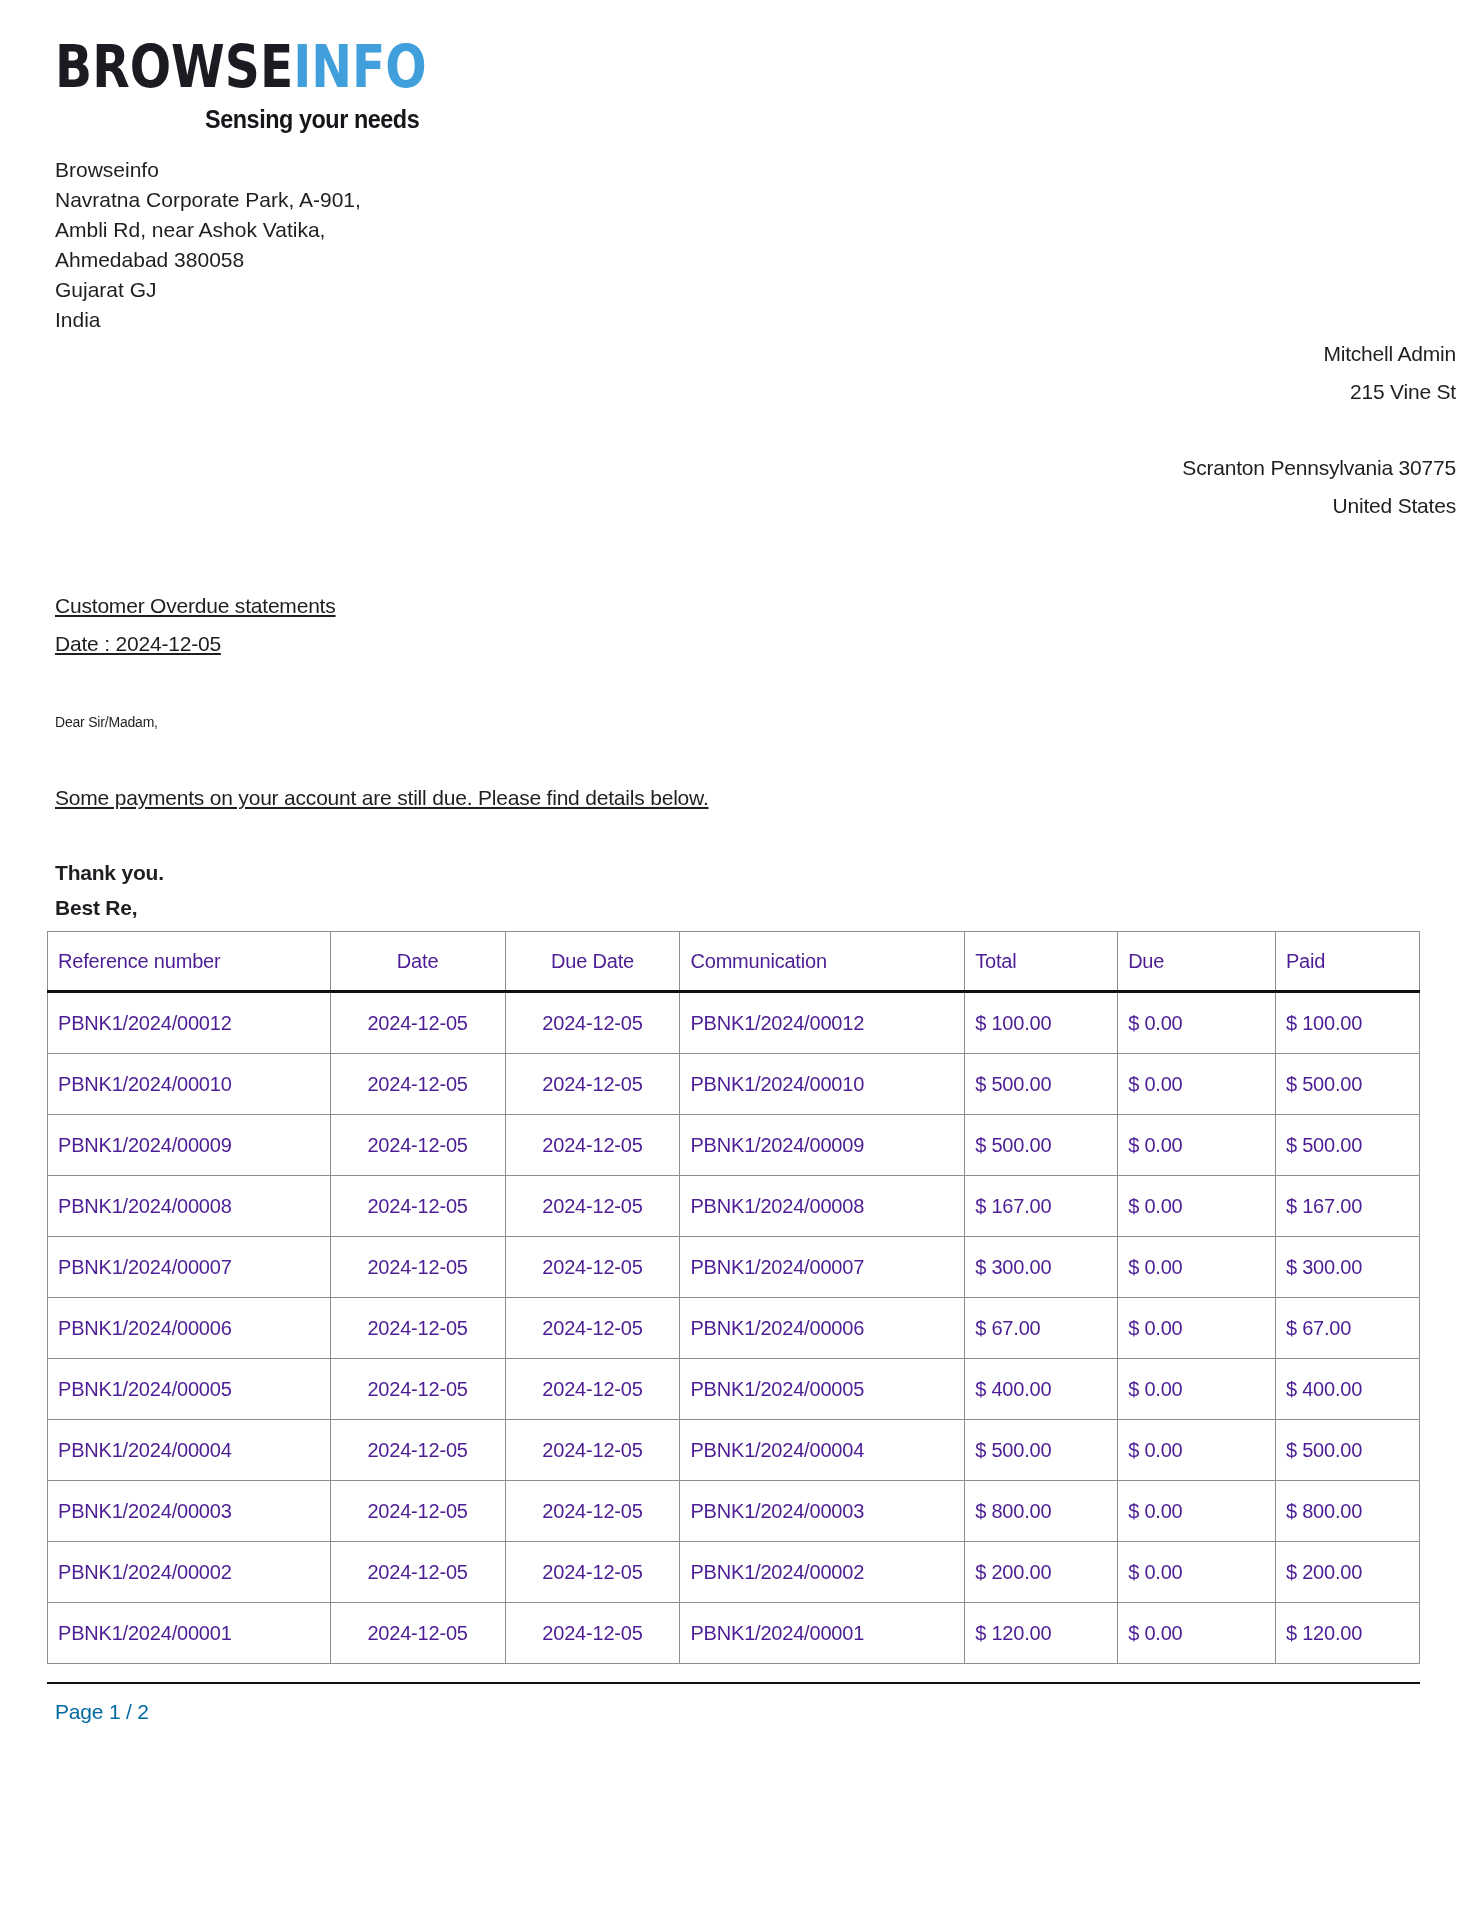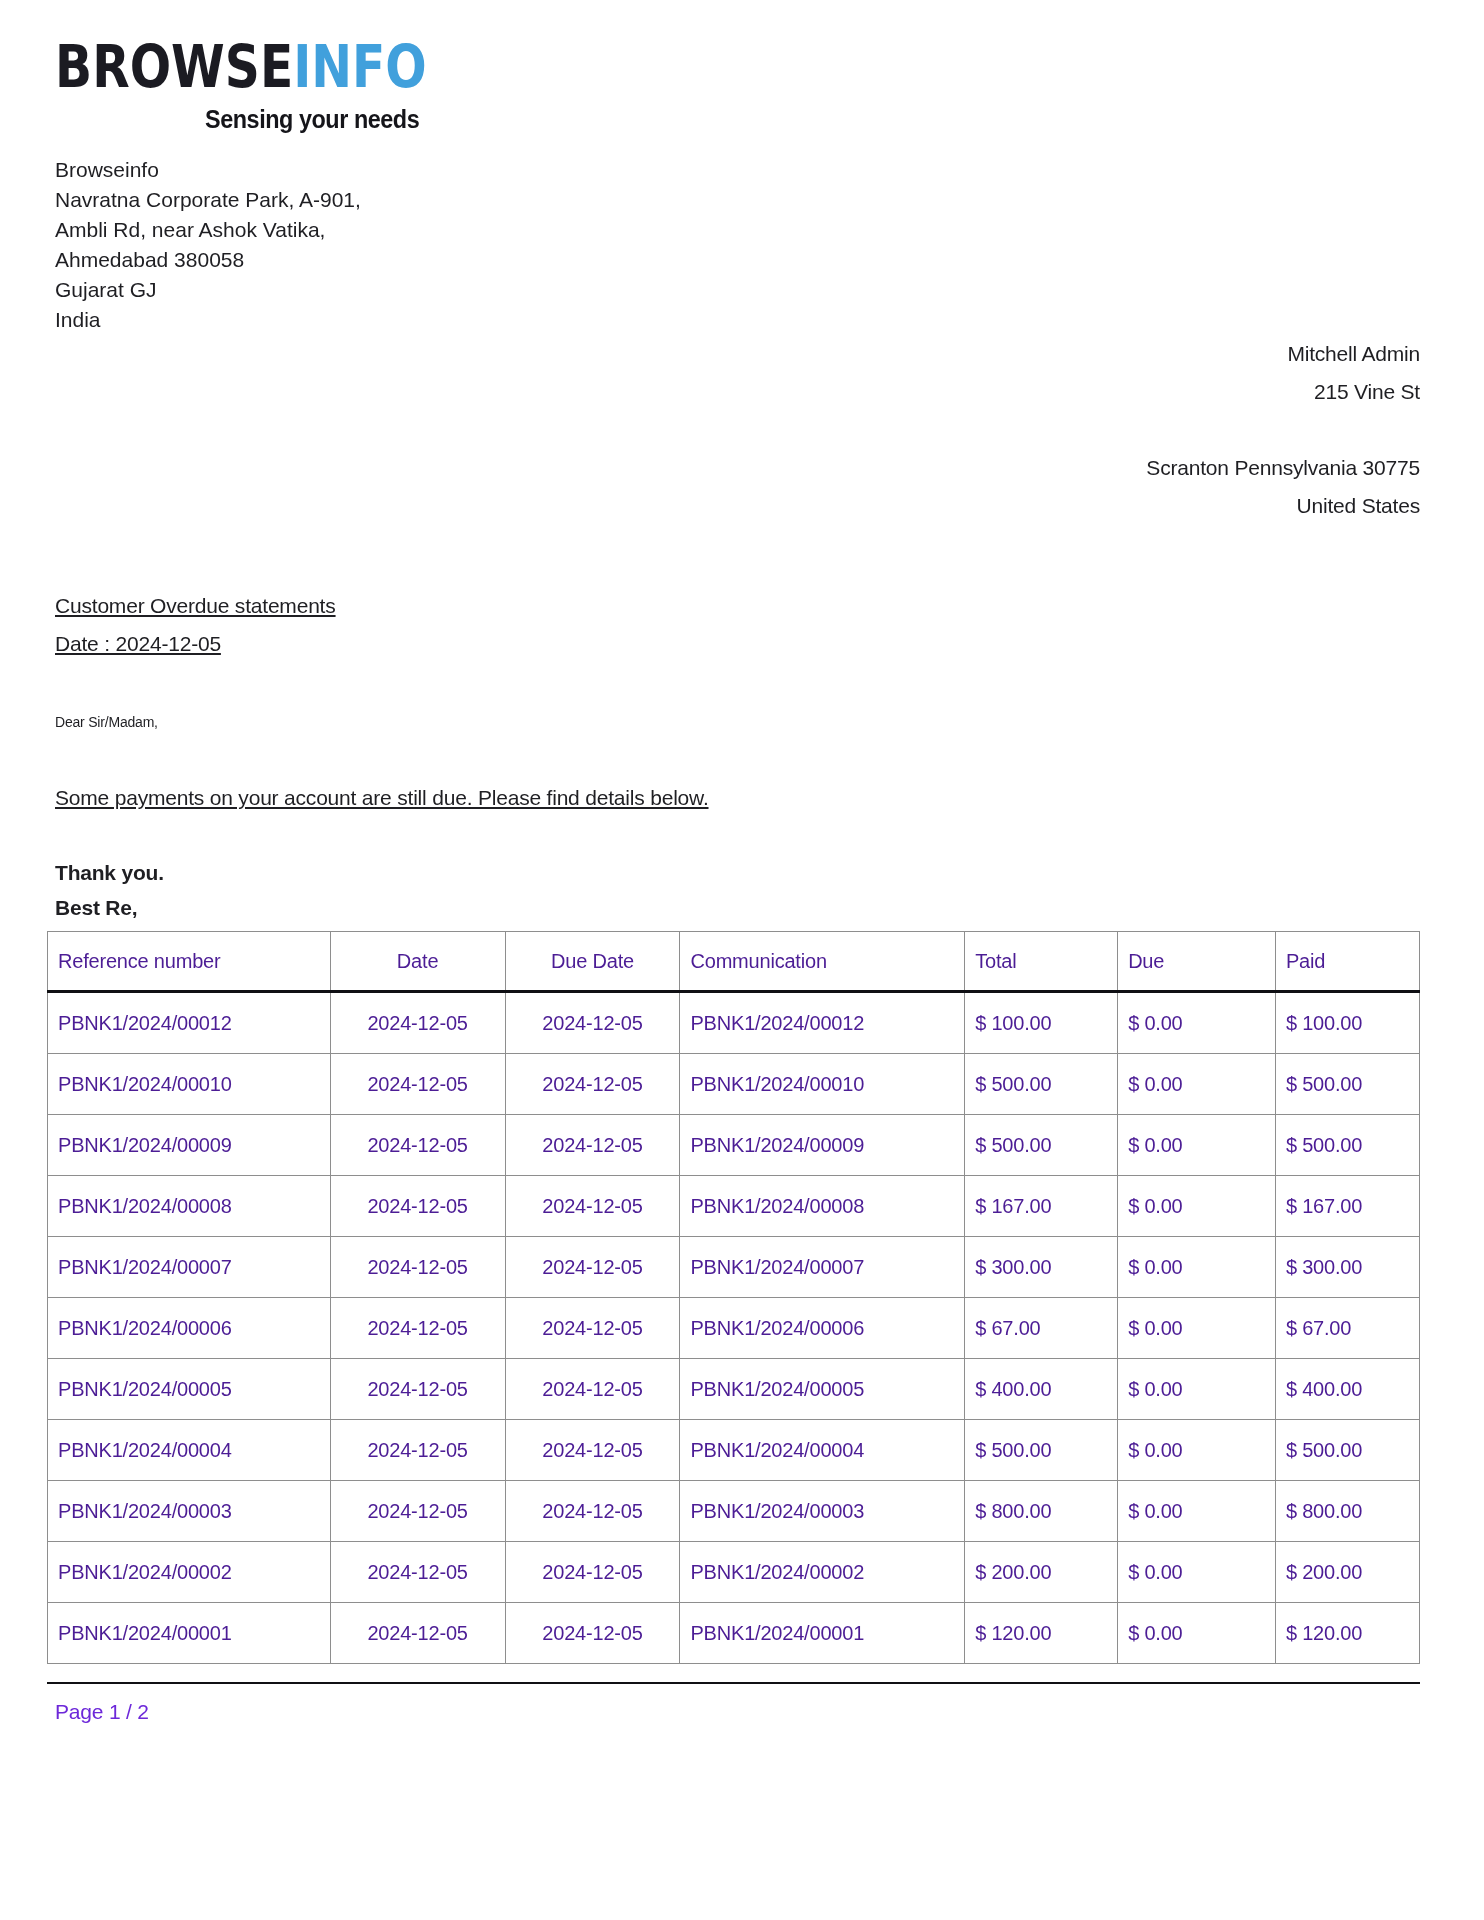--- a/index.html
+++ b/index.html
@@ -2,21 +2,21 @@
 <html><head>
 <meta charset="utf-8">
 <style>
   html, body { margin: 0; padding: 0; background: #ffffff; }
   .page {
     position: relative;
     width: 1484px;
     min-height: 1920px;
     background: #ffffff;
     box-sizing: border-box;
-    padding: 36px 64px 0 55px;
+    padding: 36px 28px 0 55px;
     font-family: "Liberation Sans", "DejaVu Sans", sans-serif;
     color: #1f1f23;
   }
   
   .logo {
     font-family: "DejaVu Sans", "Liberation Sans", sans-serif;
     font-weight: 700;
     font-size: 58px;
     line-height: 62px;
     letter-spacing: 0px;
@@ -90,21 +90,21 @@
   .footer-rule {
     margin-top: 18px;
     margin-left: -8px;
     width: 1373px;
     height: 2px;
     background: #101014;
   }
   .page-number {
     margin-top: 16px;
     font-size: 21px;
-    color: #6d28d9;
+    color: #0369a1;
     letter-spacing: -0.2px;
   }
 </style>
 </head>
 <body>
 
 <div class="page">
 
   <div class="logo">
     <span class="dark">BROWSE</span><span class="blue">INFO</span>

